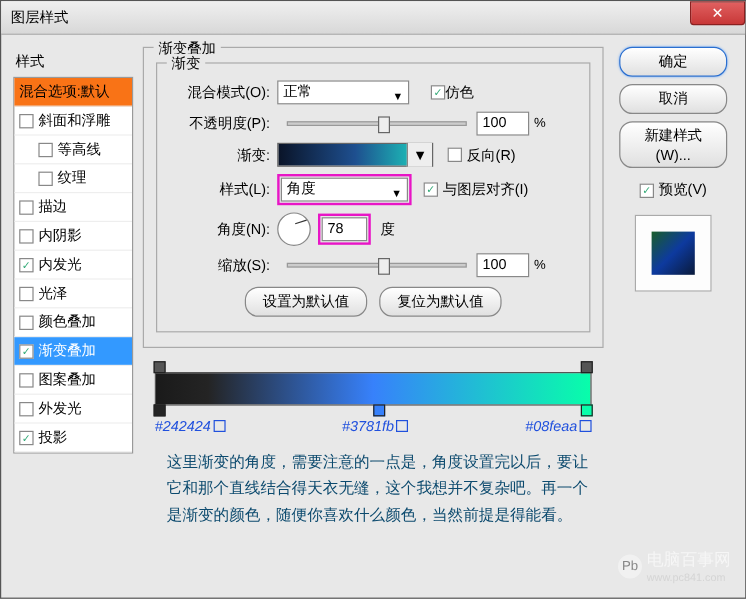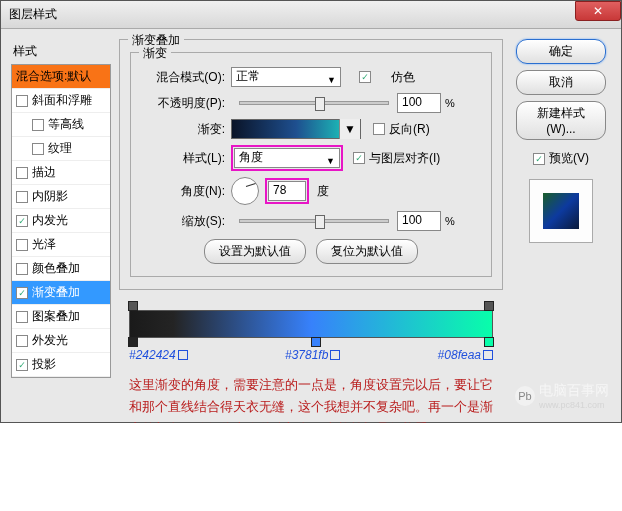--- a/index.html
+++ b/index.html
@@ -1,17 +1,17 @@
 <!DOCTYPE html>
 <html><head>
 <meta charset="utf-8">
 <style>
 * { box-sizing: border-box; margin: 0; padding: 0; font-family: "Microsoft YaHei", sans-serif; }
 body { background: #fff; }
-.window { width: 622px; height: 423px; border: 1px solid #555; background: #e8e8e8; position: relative; }
+.window { width: 622px; height: 499px; border: 1px solid #555; background: #e8e8e8; position: relative; }
 .titlebar { height: 28px; background: linear-gradient(#f0f0f0, #d8d8d8); border-bottom: 1px solid #aaa; display: flex; align-items: center; padding-left: 8px; font-size: 12px; }
 .titlebar .close { position: absolute; right: 0; top: 0; width: 46px; height: 20px; background: linear-gradient(#e06060, #c83838); color: #fff; text-align: center; line-height: 18px; font-size: 12px; border: 1px solid #8a2020; border-radius: 0 0 3px 3px; }
 .content { display: flex; padding: 10px; gap: 8px; }
 .sidebar { width: 100px; }
 .sidebar-title { font-size: 12px; padding: 4px 2px; }
 .style-list { border: 1px solid #999; background: #fff; font-size: 12px; }
 .style-item { padding: 3px 4px; display: flex; align-items: center; gap: 4px; border-bottom: 1px solid #eee; cursor: default; }
 .style-item.header { background: #f97316; padding: 3px 4px; }
 .style-item.selected { background: #3399ff; color: #fff; }
 .style-item.indent { padding-left: 20px; }
@@ -39,21 +39,21 @@
 .preview-chk { font-size: 12px; display: flex; align-items: center; gap: 4px; margin-top: 4px; }
 .preview-box { width: 64px; height: 64px; border: 1px solid #aaa; background: #fdfdfd; display: flex; align-items: center; justify-content: center; margin-top: 6px; }
 .preview-inner { width: 36px; height: 36px; background: linear-gradient(135deg, #1a5e2a, #0d3a9f, #0a1a3a); }
 .annotation-area { padding: 6px 10px; }
 .grad-bar { height: 28px; background: linear-gradient(90deg, #1a1a1a 0%, #242424 12%, #3781fb 50%, #08feaa 100%); border: 1px solid #555; position: relative; margin: 8px 0 4px; }
 .stop-top { position: absolute; top: -10px; width: 10px; height: 10px; background: #555; border: 1px solid #222; }
 .stop-bot { position: absolute; bottom: -10px; width: 10px; height: 10px; border: 1px solid #222; }
 .hex-row { display: flex; justify-content: space-between; font-size: 12px; color: #2050dd; margin-top: 10px; font-style: italic; }
 .hex-row span { display: flex; align-items: center; gap: 2px; }
 .hex-ico { width: 10px; height: 10px; border: 1px solid #2050dd; display: inline-block; }
-.note { color: #b91c1c; font-size: 13px; line-height: 1.7; margin-top: 12px; }
+.note { color: #0c4a6e; font-size: 13px; line-height: 1.7; margin-top: 12px; margin-left: 10px; }
 .watermark { position: absolute; right: 12px; bottom: 12px; font-size: 14px; color: rgba(255,255,255,0.6); display: flex; align-items: center; gap: 4px; }
 .wm-ico { width: 20px; height: 20px; border-radius: 50%; background: rgba(255,255,255,0.4); display: flex; align-items: center; justify-content: center; font-size: 11px; color: #888; }
 .wm-sub { font-size: 9px; color: rgba(200,200,200,0.6); }
 </style>
 </head>
 <body>
 
 <div class="window">
   <div class="titlebar">
     <span>图层样式</span>
@@ -124,21 +124,21 @@
           <div class="legend">渐变</div>
 
           <div class="row">
             <span class="lbl">混合模式(O):</span>
             <div class="select" style="width:110px;">
               <span>正常</span>
                 <span class="arrow">▼</span>
             </div>
             <span style="width:18px;"></span>
             <span class="chk">✓</span>
-            <span style="margin-left:20px;">仿色</span>
+            <span style="margin-left:0;">仿色</span>
           </div>
 
           <div class="row">
             <span class="lbl">不透明度(P):</span>
             <div class="slider"></div>
             <div class="numbox">100</div>
             <span class="pct">%</span>
           </div>
 
           <div class="row">

